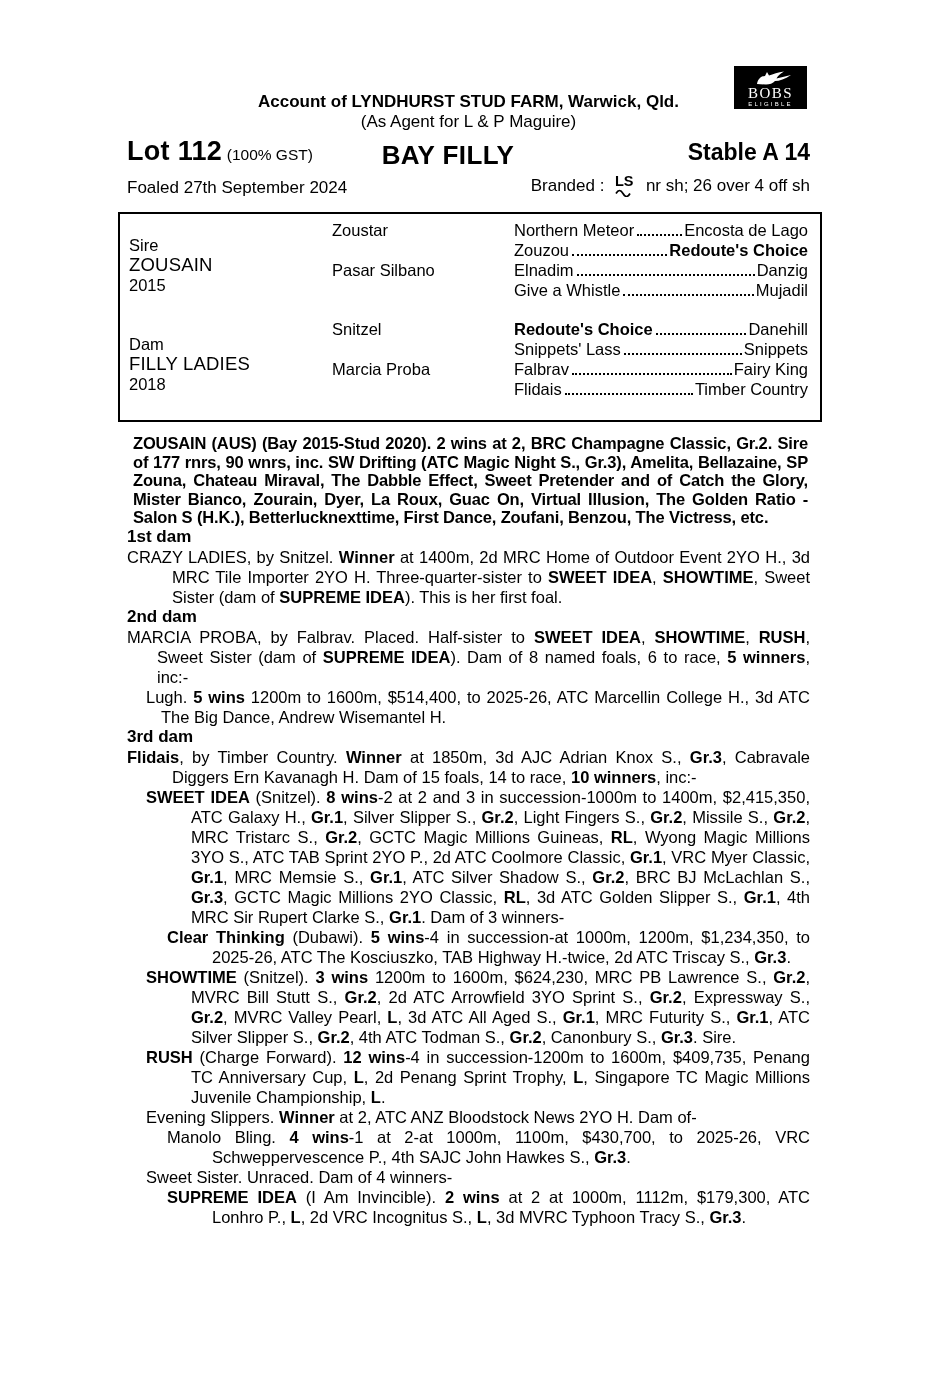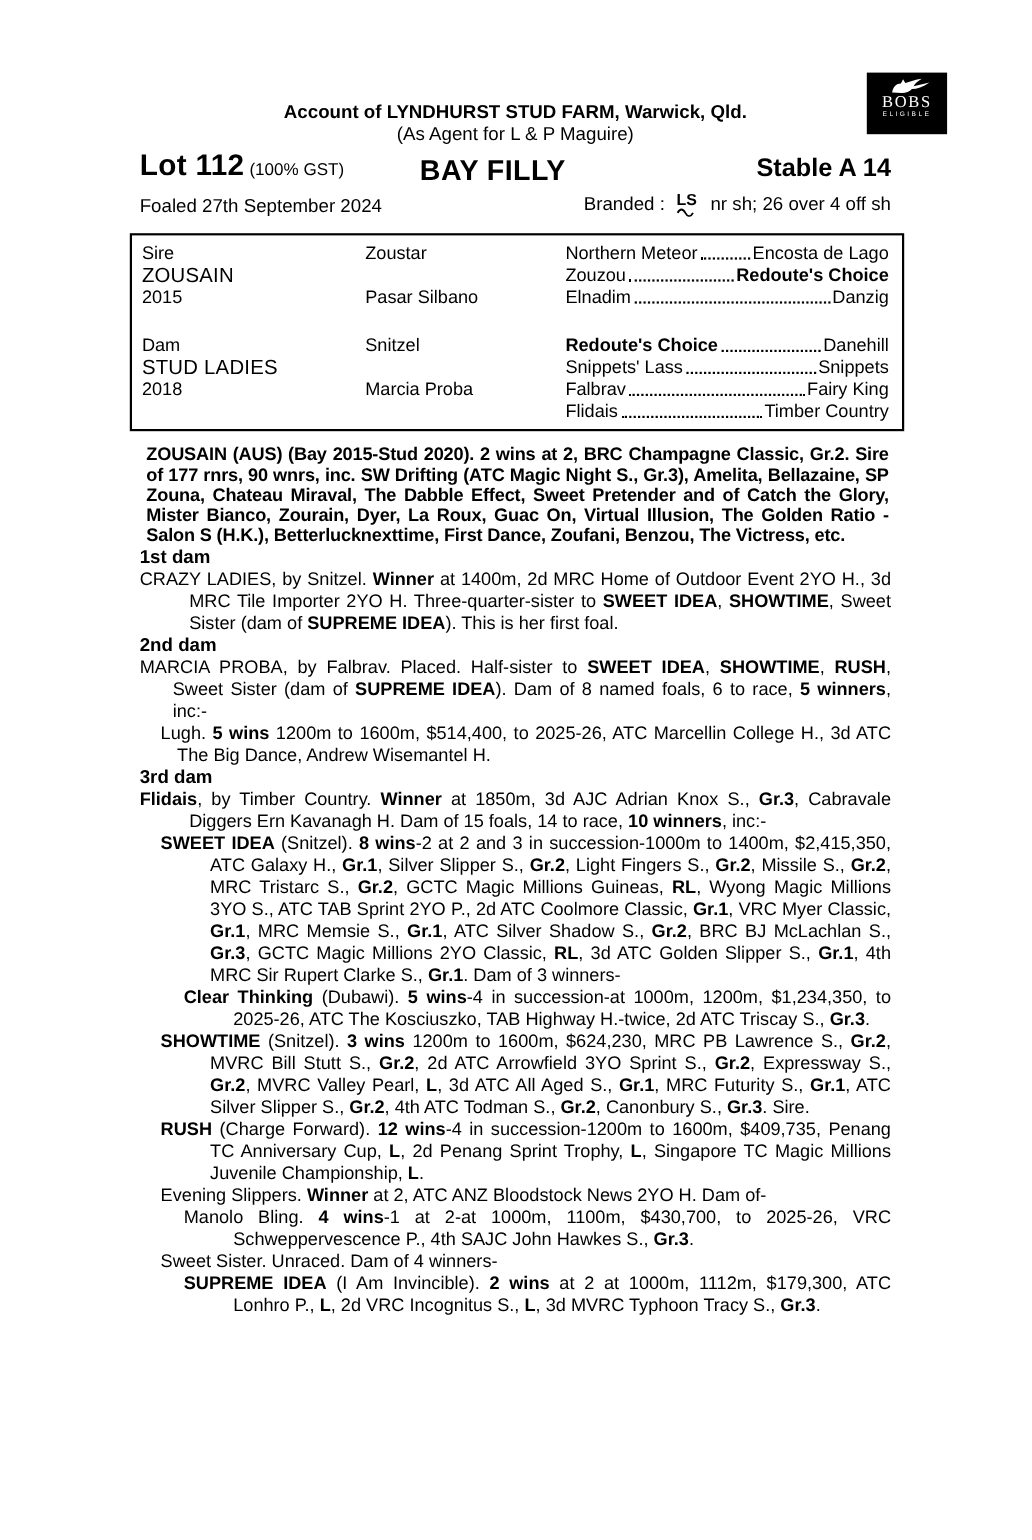--- a/index.html
+++ b/index.html
@@ -20,41 +20,41 @@
   .gst{font-size:15.5px;}
   .bay{position:absolute;left:47%;transform:translateX(-50%);bottom:1px;font-weight:bold;font-size:26px;letter-spacing:.4px;white-space:nowrap;}
   .stable{position:absolute;right:0;bottom:4px;font-weight:bold;font-size:23px;white-space:nowrap;}
   .foaledline{display:flex;justify-content:space-between;margin-top:7px;font-size:17px;align-items:center;}
   .brandline{white-space:nowrap;}
   .brandmark{display:inline-block;vertical-align:-6px;margin:0 2px;}
   
   .ped{border:2px solid #000;margin:10px -12px 0 -9px;padding:6px 12px 6px 9px;font-size:16.5px;}
   .ped-block{display:flex;}
   .ped-block.second{margin-top:4px;}
-  .pcol1{width:203px;}
+  .pcol1{width:203px;margin-top:15px;}
   .pcol2{width:182px;}
   .pcol3{flex:1;min-width:0;}
   .pline{height:20px;line-height:20px;white-space:nowrap;overflow:visible;}
   .pname{font-weight:normal;font-size:18.5px;letter-spacing:.2px;}
   .prow{display:flex;height:20px;line-height:20px;text-align:center;}
   .prow .pl,.prow .pr{white-space:nowrap;}
   .leader{flex:1;border-bottom:2px dotted #000;margin:0 2px 4px 3px;min-width:8px;}
   .b{font-weight:bold;}
   
   .sirepara{font-weight:bold;text-align:justify;margin:12px 2px 0 6px;font-size:16.5px;line-height:18.5px;letter-spacing:-0.15px;}
   
   .shead{font-weight:bold;font-size:17px;}
   p.entry{margin:0;text-align:justify;}
   .l0{padding-left:45px;text-indent:-45px;}
   .l0b{padding-left:30px;text-indent:-30px;}
   .l1{padding-left:64px;text-indent:-45px;}
   .l1b{padding-left:34px;text-indent:-15px;}
   .l2{padding-left:85px;text-indent:-45px;}
   
-  .bobs{position:absolute;left:788px;top:66px;width:73px;height:56px;background:#000;color:#fff;text-align:center;padding-top:2px;box-sizing:border-box;}
+  .bobs{position:absolute;left:734px;top:66px;width:73px;height:43px;background:#000;color:#fff;text-align:center;padding-top:2px;box-sizing:border-box;}
   .bobs-horse{display:block;margin:1px auto 0;}
   .bobs-title{font-family:"Liberation Serif",serif;font-size:15px;line-height:14px;letter-spacing:1.5px;}
   .bobs-sub{font-size:6px;line-height:8px;letter-spacing:2.2px;}
 </style>
 </head>
 <body>
 
 <div class="bobs">
   <svg class="bobs-horse" width="44" height="17" viewBox="0 0 44 17">
     <path d="M8 15 C9 10 12 7 16 7 L18 3 L20 6.5 C24 5.5 29 3 35 2.5 C31 5 28.5 7 27.5 9.5 L42 6 C36 10 30.5 12 26 12 C24 14.5 20.5 15.5 17 15.5 Z" fill="#ffffff"></path>
@@ -112,26 +112,31 @@
         <div class="prow">
             <span class="pl">Zouzou</span>
             <span class="leader"></span>
             <span class="pr b">Redoute's Choice</span>
           </div>
         <div class="prow">
             <span class="pl">Elnadim</span>
             <span class="leader"></span>
             <span class="pr">Danzig</span>
           </div>
+        <div class="prow">
+            <span class="pl">Give a Whistle</span>
+            <span class="leader"></span>
+            <span class="pr">Mujadil</span>
+          </div>
       </div>
     </div>
     <div class="ped-block second">
       <div class="pcol1">
         <div class="pline">Dam</div>
-        <div class="pline pname">STUD LADIES</div>
+        <div class="pline pname">FILLY LADIES</div>
         <div class="pline">2018</div>
         <div class="pline"></div>
       </div>
       <div class="pcol2">
         <div class="pline">Snitzel</div>
         <div class="pline"></div>
         <div class="pline">Marcia Proba</div>
         <div class="pline"></div>
       </div>
       <div class="pcol3">

